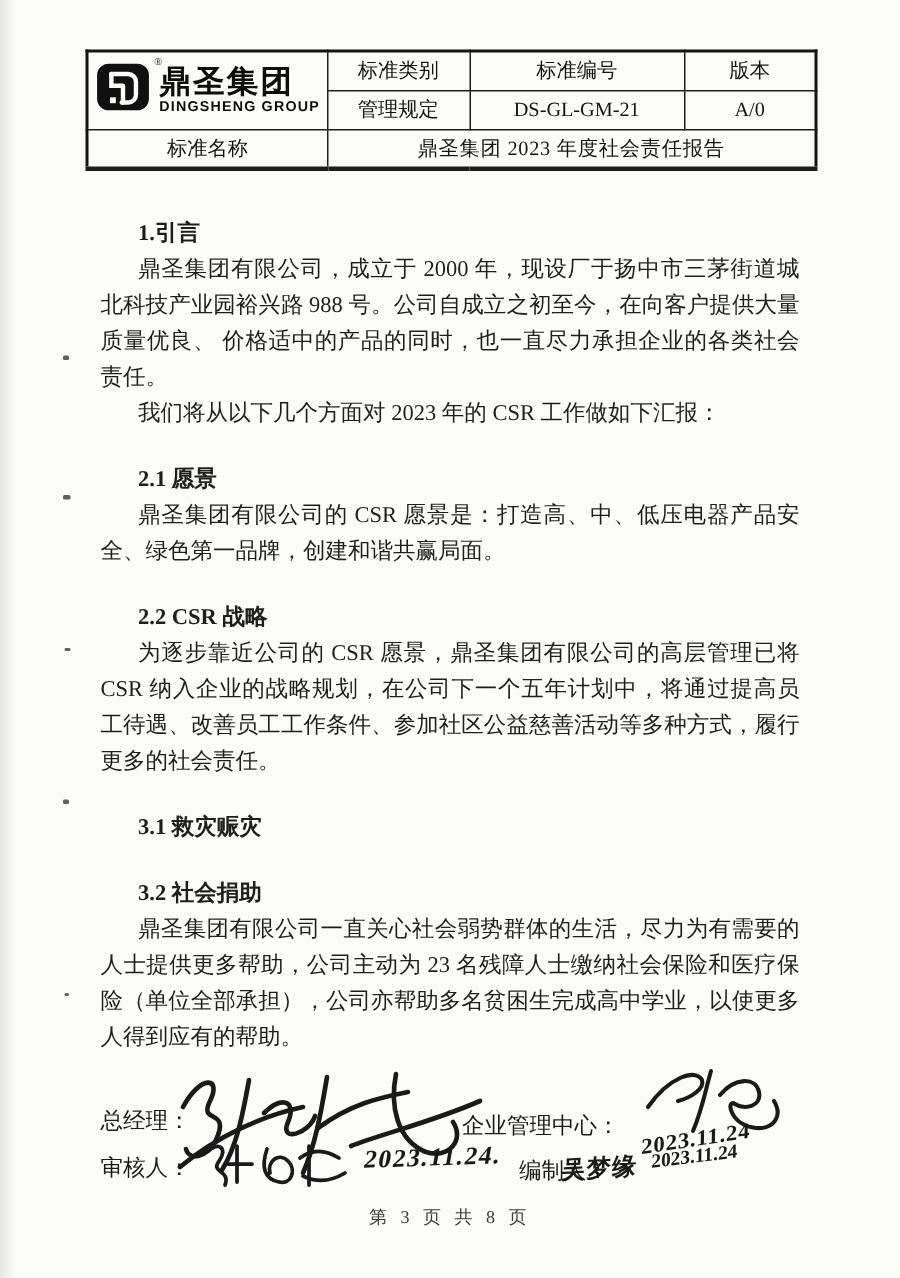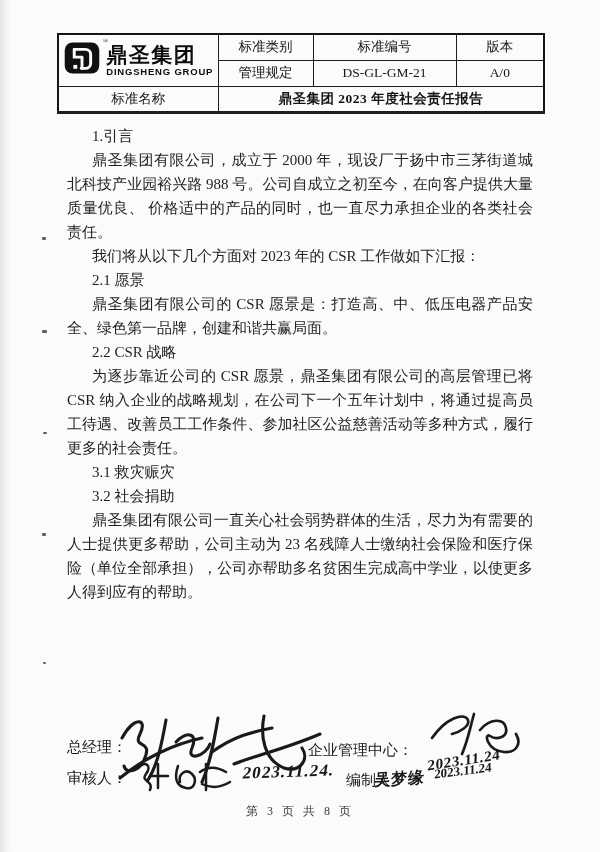--- a/index.html
+++ b/index.html
@@ -25,38 +25,38 @@
     border-collapse: collapse; table-layout: fixed;
   }
   table.header-table td {
     border: 1.5px solid #1d1d1d;
     text-align: center; vertical-align: middle;
     font-size: 13.5px; height: 26px; color: #141414;
   }
   table.header-table { border: 2px solid #141414; }
   td.logo-cell { padding: 2px 4px; }
   tr.name-row td { border-bottom-width: 3px; }
-  .doc-title { font-weight: 700; font-size: 14px; letter-spacing: .5px; }
+  .doc-title { font-weight: 400; font-size: 14px; letter-spacing: .5px; }
 
   .logo-wrap { display: flex; align-items: center; justify-content: center; gap: 5px; }
   .logo-mark { flex: 0 0 auto; position: relative; }
   .logo-reg { position: absolute; top: -3px; right: -7px; font-size: 7px; color: #111; }
   .logo-text { text-align: left; line-height: 1; }
   .logo-cn { font-size: 21px; font-weight: 900; letter-spacing: 1.5px; color: #0c0c0c;
              font-family: "Liberation Sans", "DejaVu Sans", sans-serif; }
   .logo-en { font-size: 9.5px; font-weight: 700; letter-spacing: .8px; color: #0c0c0c; margin-top: 2px;
              font-family: "Liberation Sans", "DejaVu Sans", sans-serif; }
 
   
   .body-text {
     position: absolute; left: 67px; top: 124px; width: 466px;
     font-size: 15px; line-height: 24px; text-align: justify; color: #1e1e1e;
   }
   .body-text .para { text-indent: 25px; }
-  .body-text .hd { font-weight: 400; margin-left: 25px; }
+  .body-text .hd { font-weight: 700; margin-left: 25px; margin-top: 20px; }
 
   
   .sig-label { position: absolute; font-size: 15px; color: #1a1a1a; }
   .sig-svg { position: absolute; }
   .hand {
     position: absolute; color: #191919;
     font-family: "Liberation Serif", "DejaVu Serif", serif;
   }
   .hand-date-1 { font-size: 17px; font-weight: 600; transform: skewX(-12deg) rotate(-2deg); letter-spacing: 1px; }
   .hand-date-2 { font-size: 15px; font-weight: 600; transform: skewX(-10deg) rotate(-9deg); letter-spacing: .5px; }

